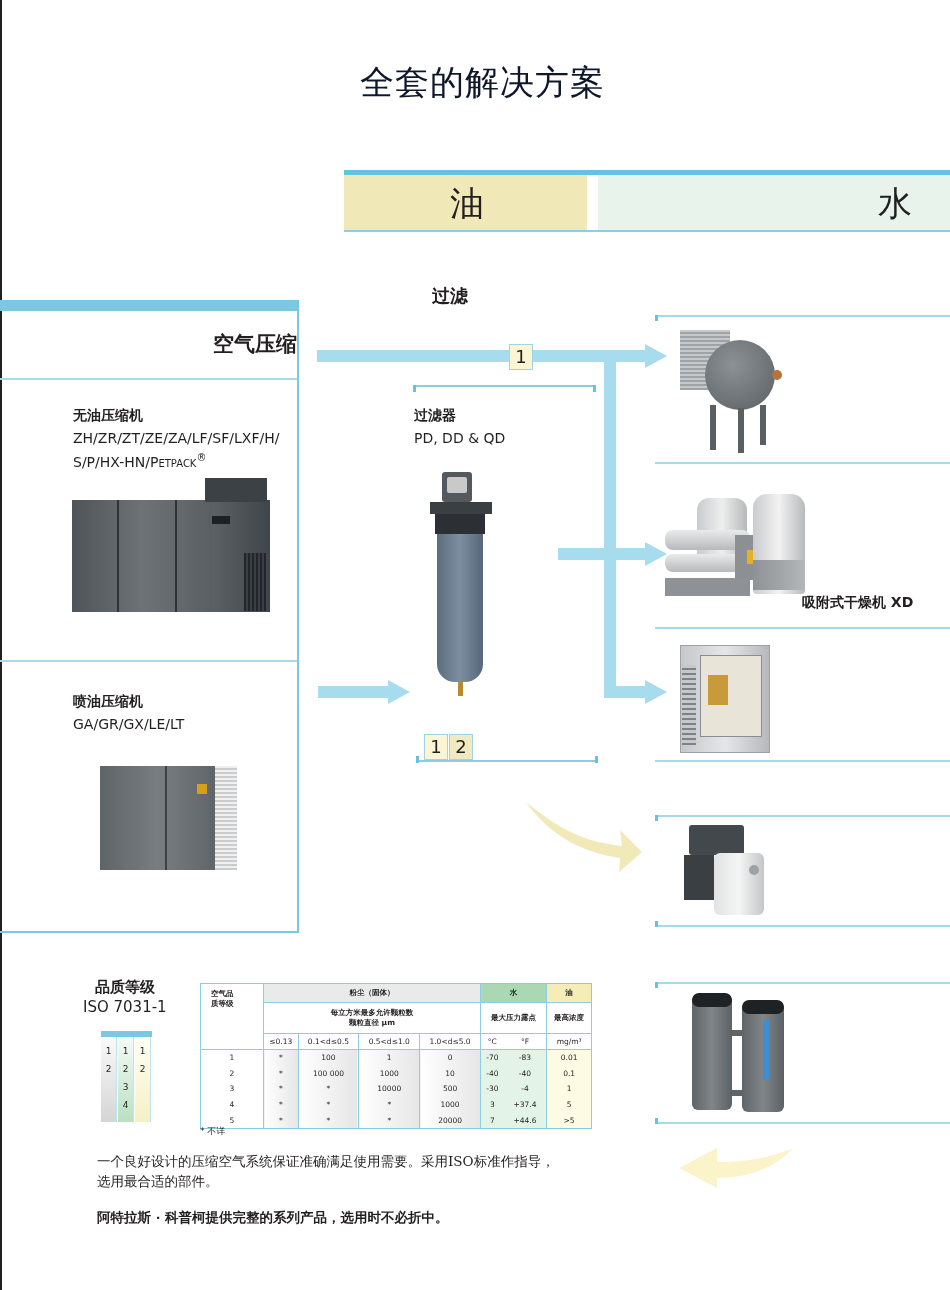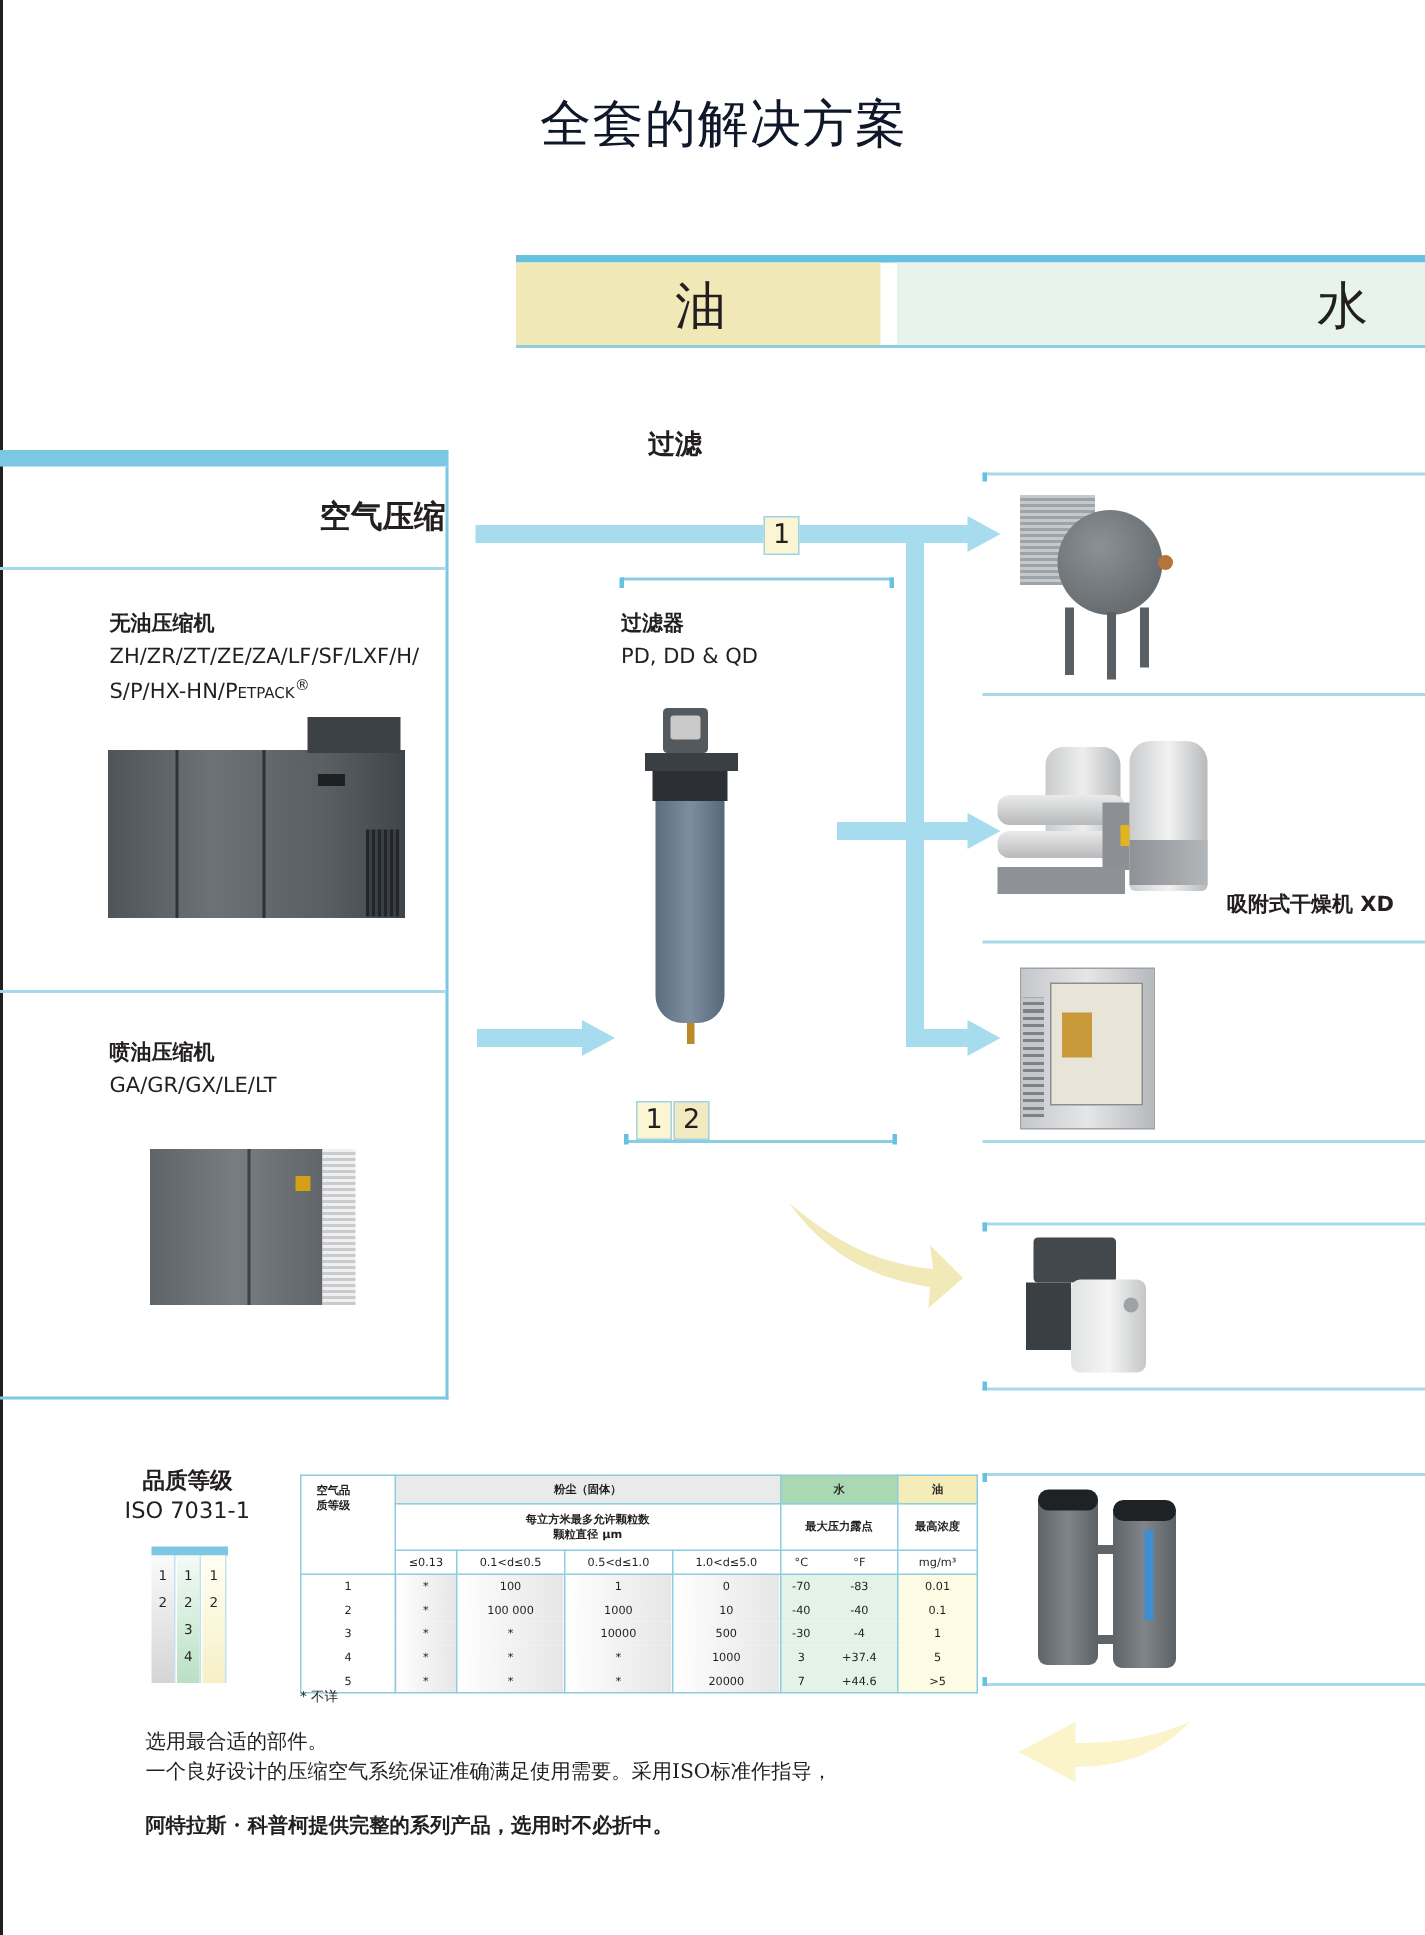--- a/index.html
+++ b/index.html
@@ -47,21 +47,21 @@
   .q-title { left: 95px; top: 978px; font-size: 15px; font-weight: bold; }
   .q-sub { left: 83px; top: 998px; font-size: 15px; }
   .mini { left: 101px; top: 1031px; width: 51px; height: 91px; }
   .mini-top { position: absolute; left: 0; top: 0; width: 51px; height: 6px; background: #7cc8e2; }
   .mini-col { position: absolute; top: 6px; width: 16px; height: 85px; border-right: 1px solid #bfe2ee; font-size: 9px; text-align: center; line-height: 18px; padding-top: 5px; box-sizing: border-box; }
   .mc1 { left: 0; background: linear-gradient(#fafafa,#d5d5d5); }
   .mc2 { left: 17px; background: linear-gradient(#f4fbf6,#b9e0c3); }
   .mc3 { left: 34px; background: linear-gradient(#fffff4,#f6f0c6); }
 
   
-  table.iso { position: absolute; left: 200px; top: 983px; width: 452px; border-collapse: collapse; font-size: 7.5px; color: #231f20; }
+  table.iso { position: absolute; left: 200px; top: 983px; width: 392px; border-collapse: collapse; font-size: 7.5px; color: #231f20; }
   table.iso td { border: 1px solid #8ccde2; text-align: center; padding: 0; height: 15px; }
   table.iso td.hd-grey { background: #e9eaea; font-weight: bold; height: 18px; }
   table.iso td.hd-green { background: #a9d8b2; font-weight: bold; }
   table.iso td.hd-yellow { background: #f4edb8; font-weight: bold; }
   table.iso td.rowhead { text-align: left; padding-left: 10px; font-weight: bold; vertical-align: top; padding-top: 5px; width: 52px; }
   table.iso tr.data td { border-top: none; border-bottom: none; height: 15.6px; }
   table.iso tr.data td.g { background: linear-gradient(90deg,#ffffff,#e6e6e6); }
   table.iso tr.data td.w { background: #e4f3e7; }
   table.iso tr.data td.y { background: #fefbe5; }
   table.iso tr.last td { border-bottom: 1px solid #8ccde2; }
@@ -178,21 +178,21 @@
 <div class="img" style="left:665px; top:490px; width:145px; height:115px;">
   <div style="position:absolute; left:32px; top:8px; width:50px; height:60px; background:linear-gradient(90deg,#c9cbcd,#eeeeee 50%,#b7b9bb); border-radius:12px 12px 0 0;"></div>
   <div style="position:absolute; left:88px; top:4px; width:52px; height:100px; background:linear-gradient(90deg,#c9cbcd,#f2f2f2 50%,#b7b9bb); border-radius:14px 14px 4px 4px;"></div>
   <div style="position:absolute; left:88px; top:70px; width:52px; height:30px; background:linear-gradient(90deg,#8e9195,#b4b7ba);"></div>
   <div style="position:absolute; left:0; top:40px; width:85px; height:20px; background:linear-gradient(#eaeaea,#b7b9bb); border-radius:8px;"></div>
   <div style="position:absolute; left:0; top:64px; width:85px; height:18px; background:linear-gradient(#eaeaea,#b7b9bb); border-radius:8px;"></div>
   <div style="position:absolute; left:70px; top:45px; width:18px; height:45px; background:#8c9094;"></div>
   <div style="position:absolute; left:82px; top:60px; width:6px; height:14px; background:#e3b320;"></div>
   <div style="position:absolute; left:0; top:88px; width:85px; height:18px; background:#8e9195;"></div>
 </div>
-<div class="abs" style="left:802px; top:594px; font-size:14px; font-weight:bold;margin-left:16px;">吸附式干燥机 XD</div>
+<div class="abs" style="left:802px; top:594px; font-size:14px; font-weight:bold;">吸附式干燥机 XD</div>
 <div class="abs right-line" style="top:627px;"></div>
 
 <div class="img" style="left:680px; top:645px; width:90px; height:108px;">
   <div style="position:absolute; left:0; top:0; width:88px; height:106px; background:linear-gradient(90deg,#c5c8cb,#e5e6e7 50%,#b6b9bc); border:1px solid #9ea2a6;"></div>
   <div style="position:absolute; left:20px; top:10px; width:60px; height:80px; background:#e9e4d8; border:1px solid #8a8e92;"></div>
   <div style="position:absolute; left:28px; top:30px; width:20px; height:30px; background:#c89a3a;"></div>
   <div style="position:absolute; left:2px; top:20px; width:14px; height:80px; background:repeating-linear-gradient(0deg,#7e8286 0 2px,#c6c9cc 2px 5px);"></div>
 </div>
 <div class="abs right-line" style="top:760px;"></div>
 
@@ -320,16 +320,16 @@
         <td class="g">20000</td>
         <td class="w noborder-r">7</td>
         <td class="w noborder-l">+44.6</td>
         <td class="y">&gt;5</td>
       </tr>
     </tbody>
 </table>
 <div class="abs footnote">* 不详</div>
 
 <div class="abs para" style="top:1151px;">
+  <div>一个良好设计的压缩空气系统保证准确满足使用需要。采用ISO标准作指导，</div>
   <div>选用最合适的部件。</div>
-  <div>一个良好设计的压缩空气系统保证准确满足使用需要。采用ISO标准作指导，</div>
 </div>
 <div class="abs para bold" style="top:1207px;">阿特拉斯 · 科普柯提供完整的系列产品，选用时不必折中。</div>
 
 </body></html>

